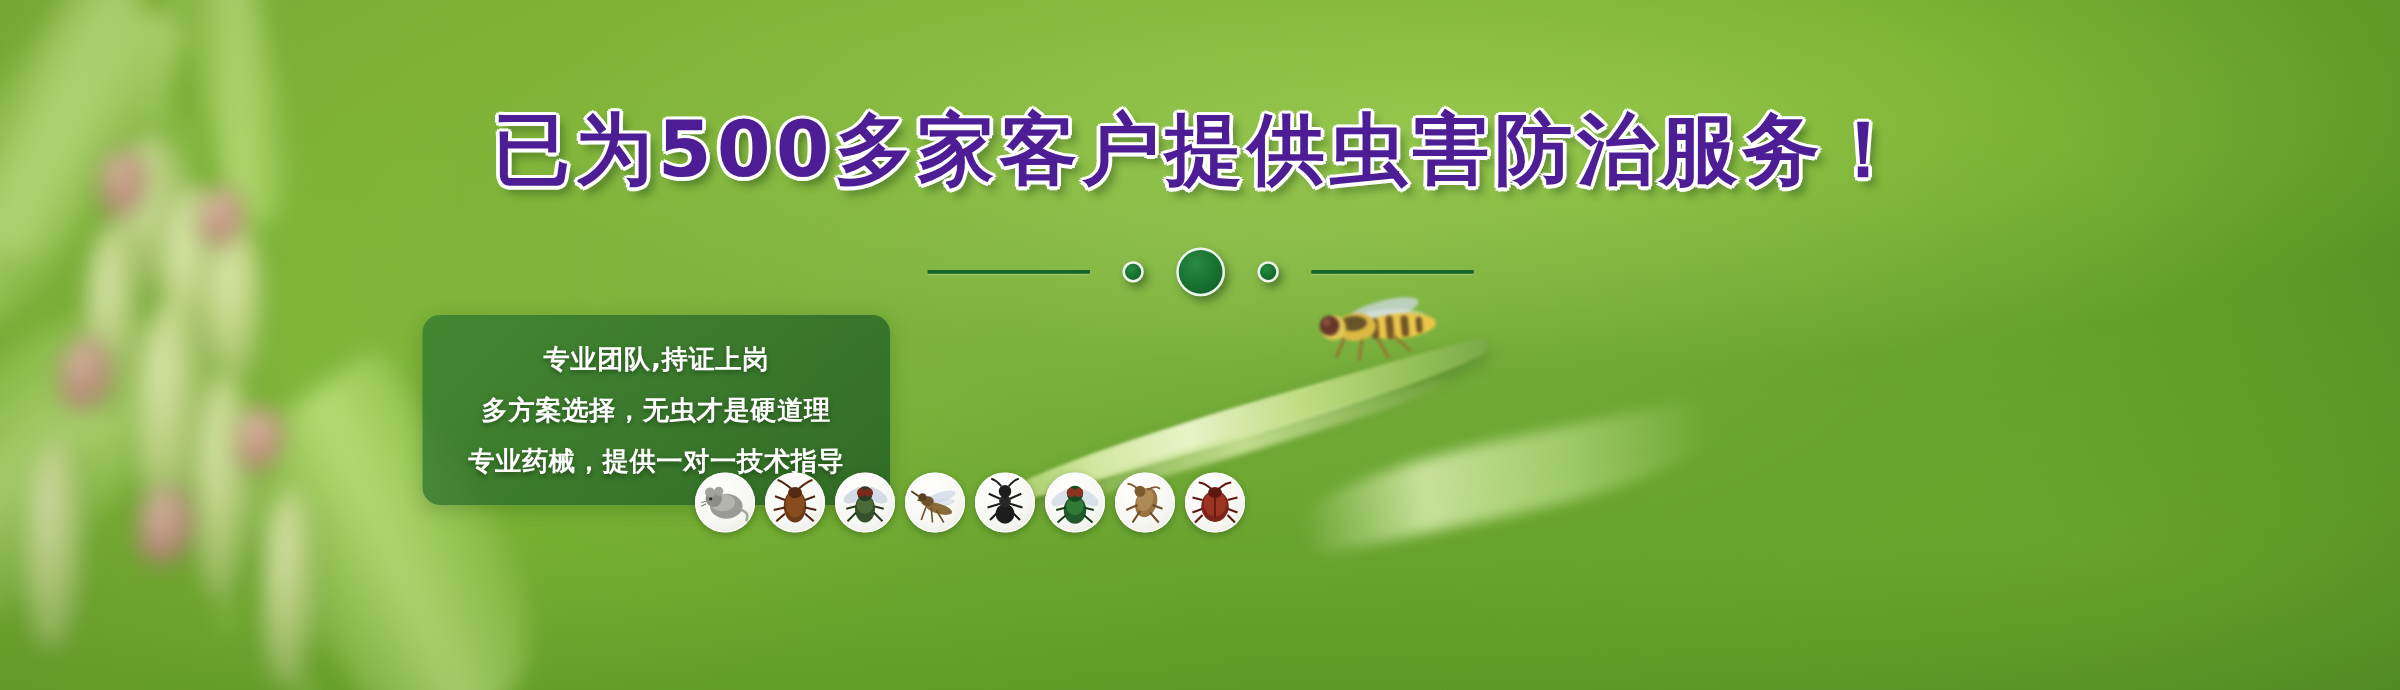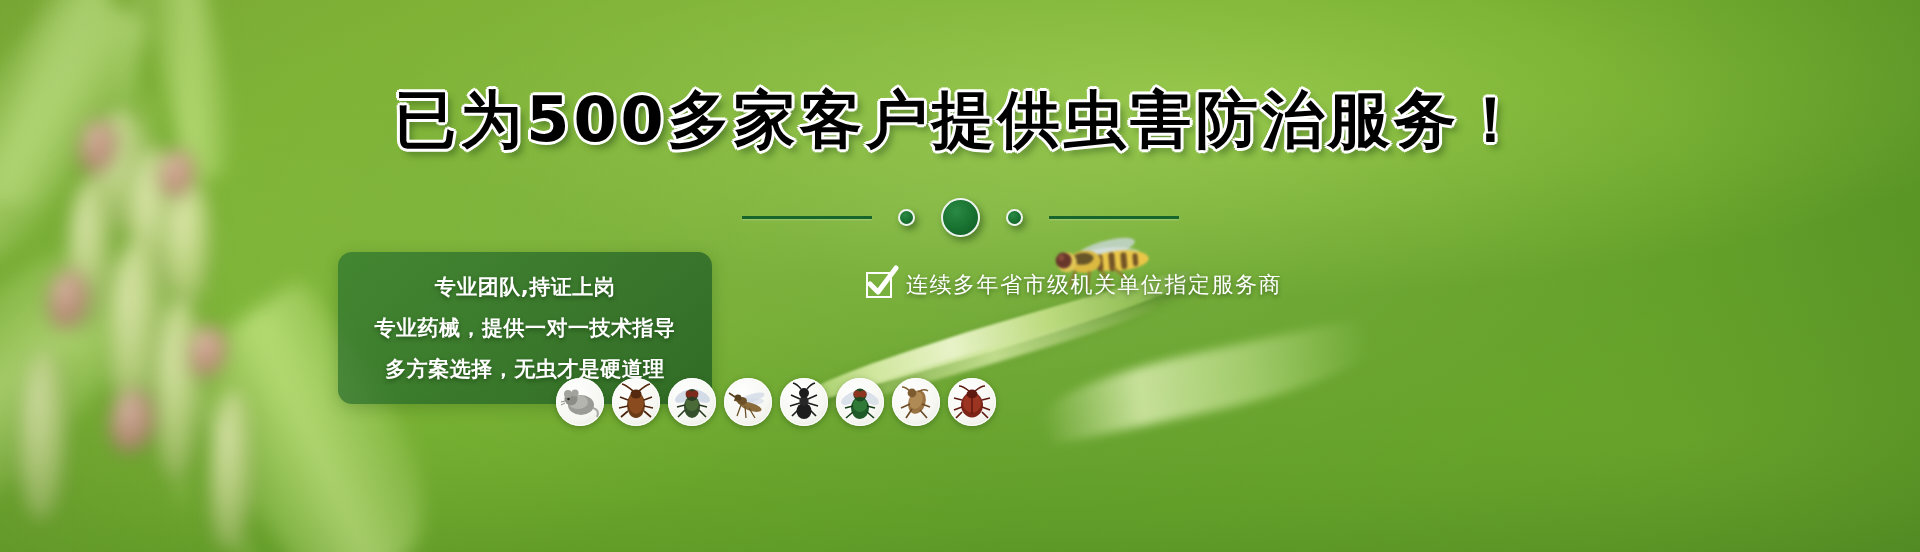--- a/index.html
+++ b/index.html
@@ -85,21 +85,21 @@
   .fly { position:absolute; left:262px; top:-4px; width:120px; height:56px; transform:rotate(11deg); }
 
   
   .headline {
     position:absolute;
     left:0; right:0; top:78px;
     text-align:center;
     font-size:62px;
     font-weight:bold;
     letter-spacing:4px;
-    color:#000000;
+    color:#4c1d95;
     font-family:"DejaVu Sans","Liberation Sans",sans-serif;
     -webkit-text-stroke:0px;
     text-shadow:
       -2px -2px 0 #ffffff, 2px -2px 0 #ffffff, -2px 2px 0 #ffffff, 2px 2px 0 #ffffff,
       -3px 0 0 #ffffff, 3px 0 0 #ffffff, 0 -3px 0 #ffffff, 0 3px 0 #ffffff,
       5px 6px 7px rgba(25,60,15,0.45);
     white-space:nowrap;
   }
 
   
@@ -283,33 +283,25 @@
   <div class="divider">
     <span class="div-line"></span>
     <span class="dot small"></span>
     <span class="dot big"></span>
     <span class="dot small"></span>
     <span class="div-line"></span>
   </div>
 
   <div class="panel">
     <div class="panel-line l1">专业团队,持证上岗</div>
+    <div class="panel-line l2">多方案选择，无虫才是硬道理</div>
     <div class="panel-line l3">专业药械，提供一对一技术指导</div>
-    <div class="panel-line l2">多方案选择，无虫才是硬道理</div>
   </div>
 
   <div class="checklist">
-    <div class="check-item">
-      <span class="cbox">
-        <svg width="34" height="34" viewBox="0 0 34 34">
-          <path d="M5 19 L13 27 L31 3" stroke="#ffffff" stroke-width="5" fill="none" stroke-linecap="round" stroke-linejoin="round"></path>
-        </svg>
-      </span>
-      <span class="check-label">连续多年省市级机关单位指定服务商</span>
-    </div>
   </div>
 
   <div class="pests">
 
     <div class="pest">
       <svg width="40" height="40" viewBox="0 0 40 40">
         <ellipse cx="21" cy="23" rx="13" ry="10" fill="#9a9a96"></ellipse>
         <ellipse cx="18" cy="20" rx="10" ry="7" fill="#b5b5b0"></ellipse>
         <circle cx="11" cy="17" r="6.5" fill="#8d8d88"></circle>
         <circle cx="8" cy="12" r="4" fill="#a3a39d"></circle>

